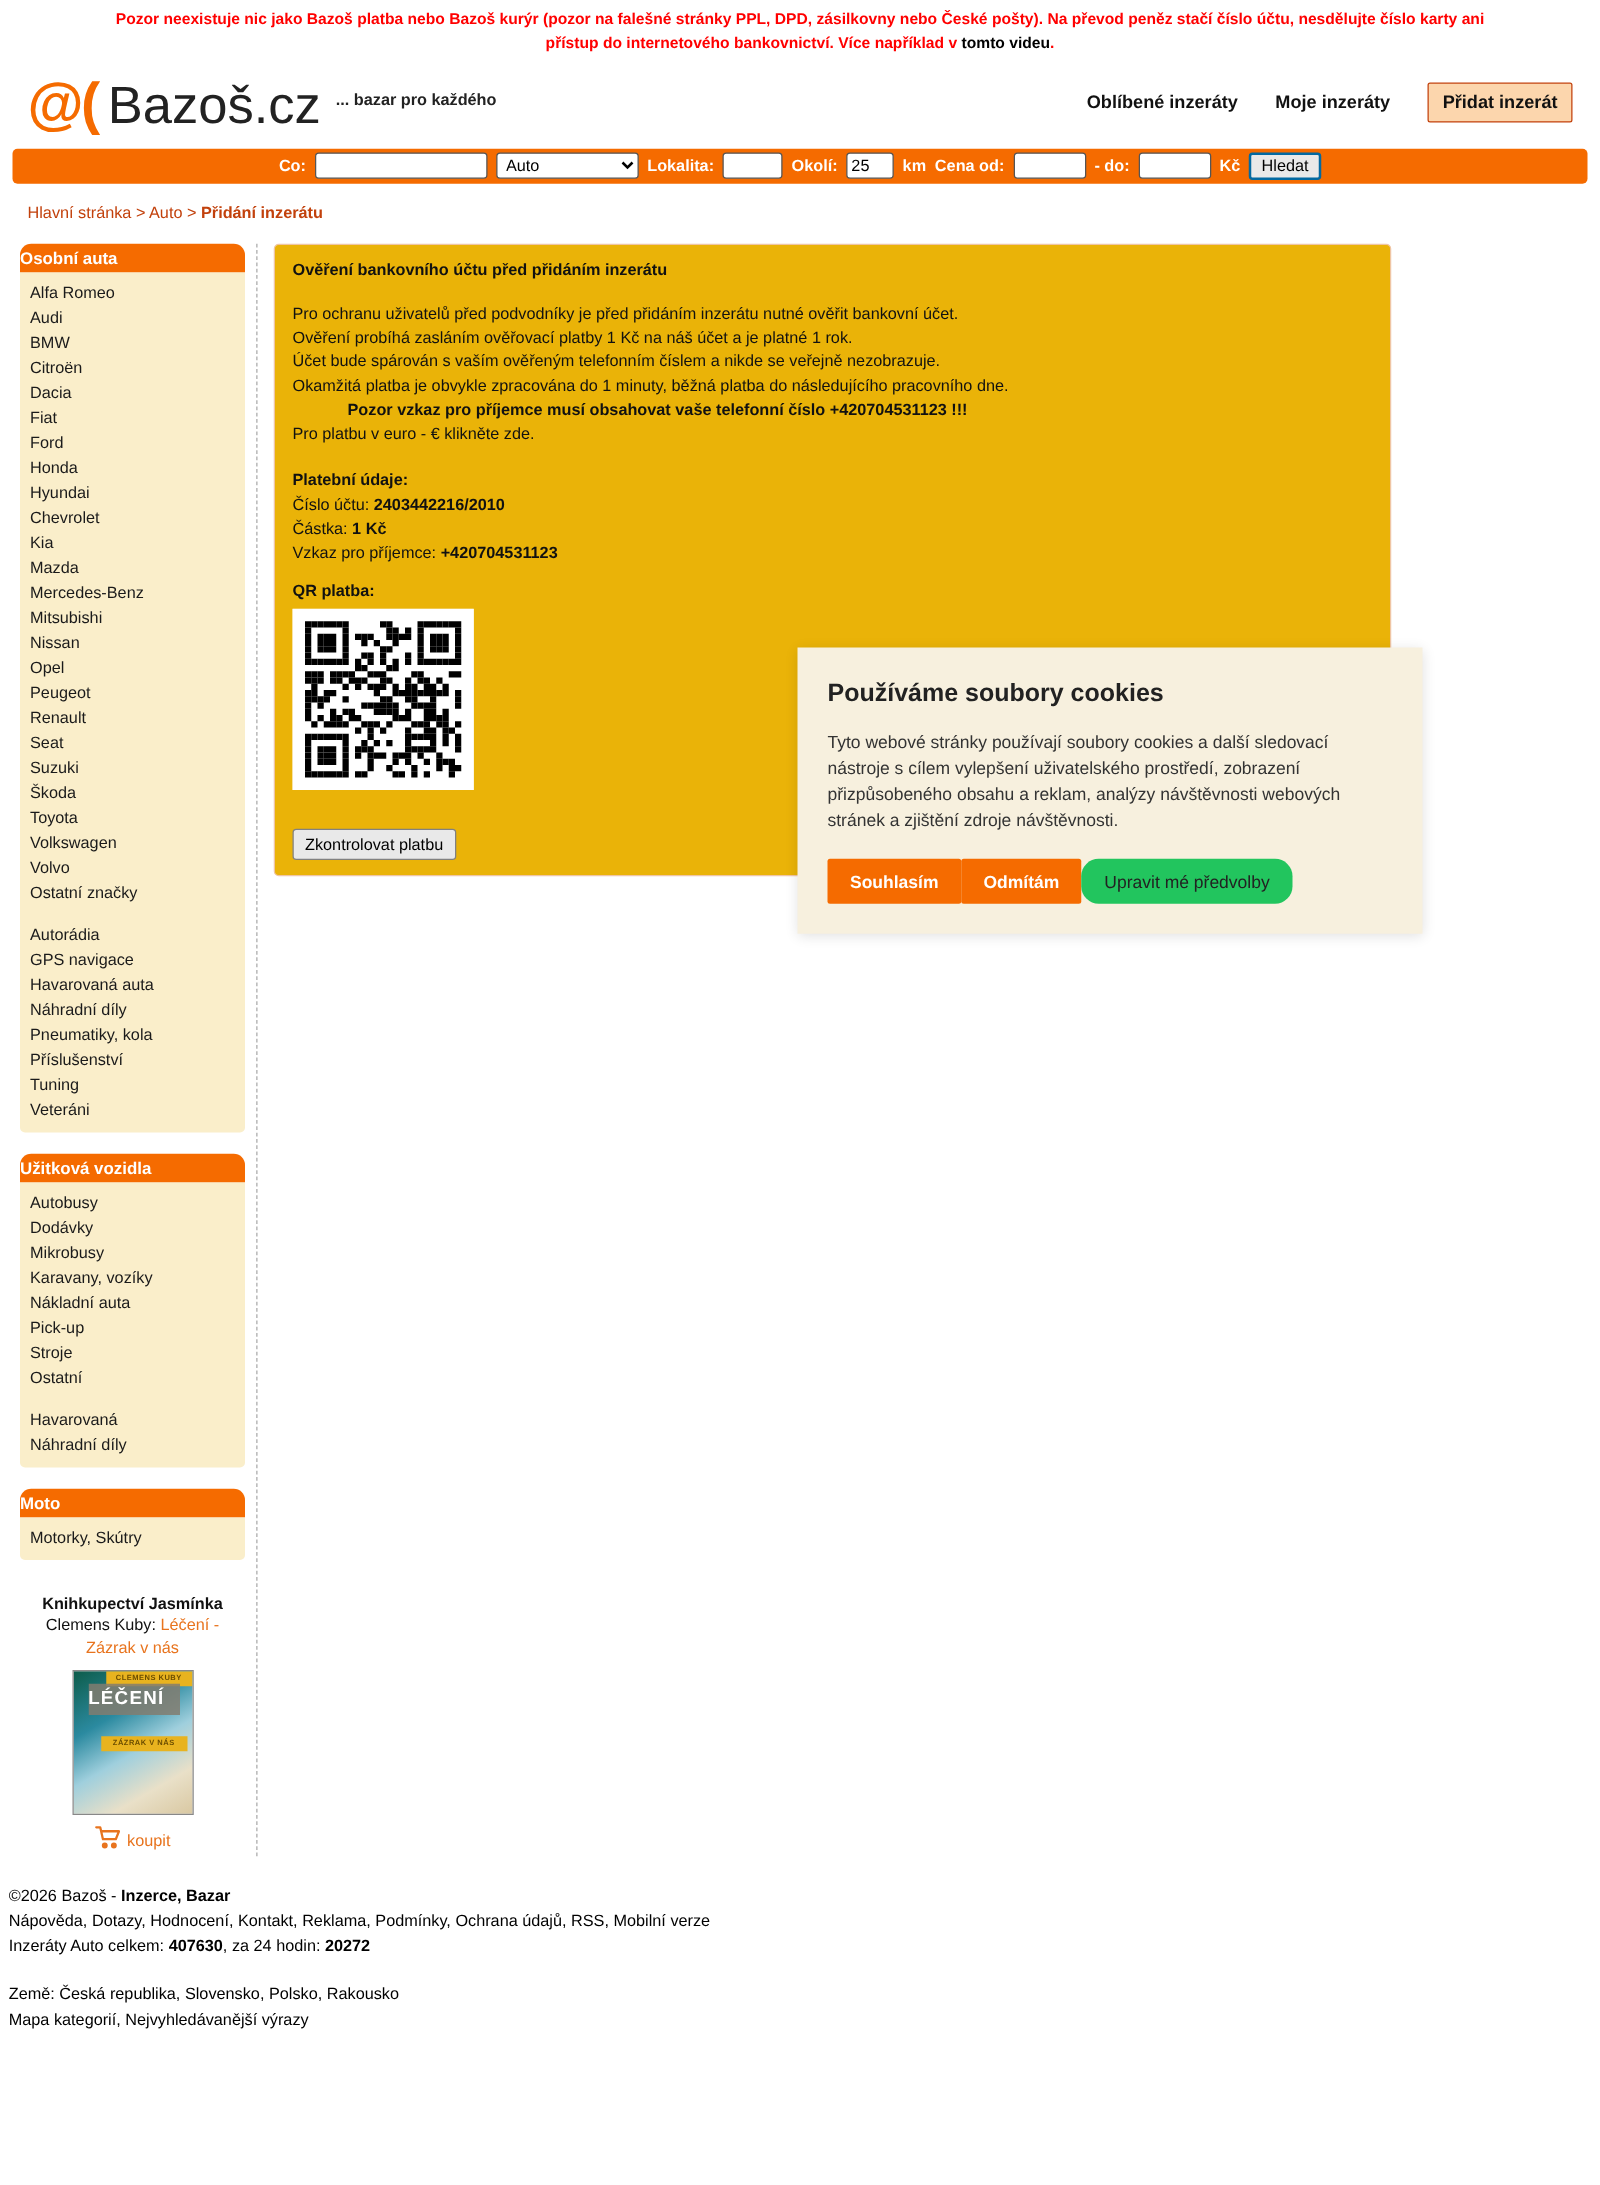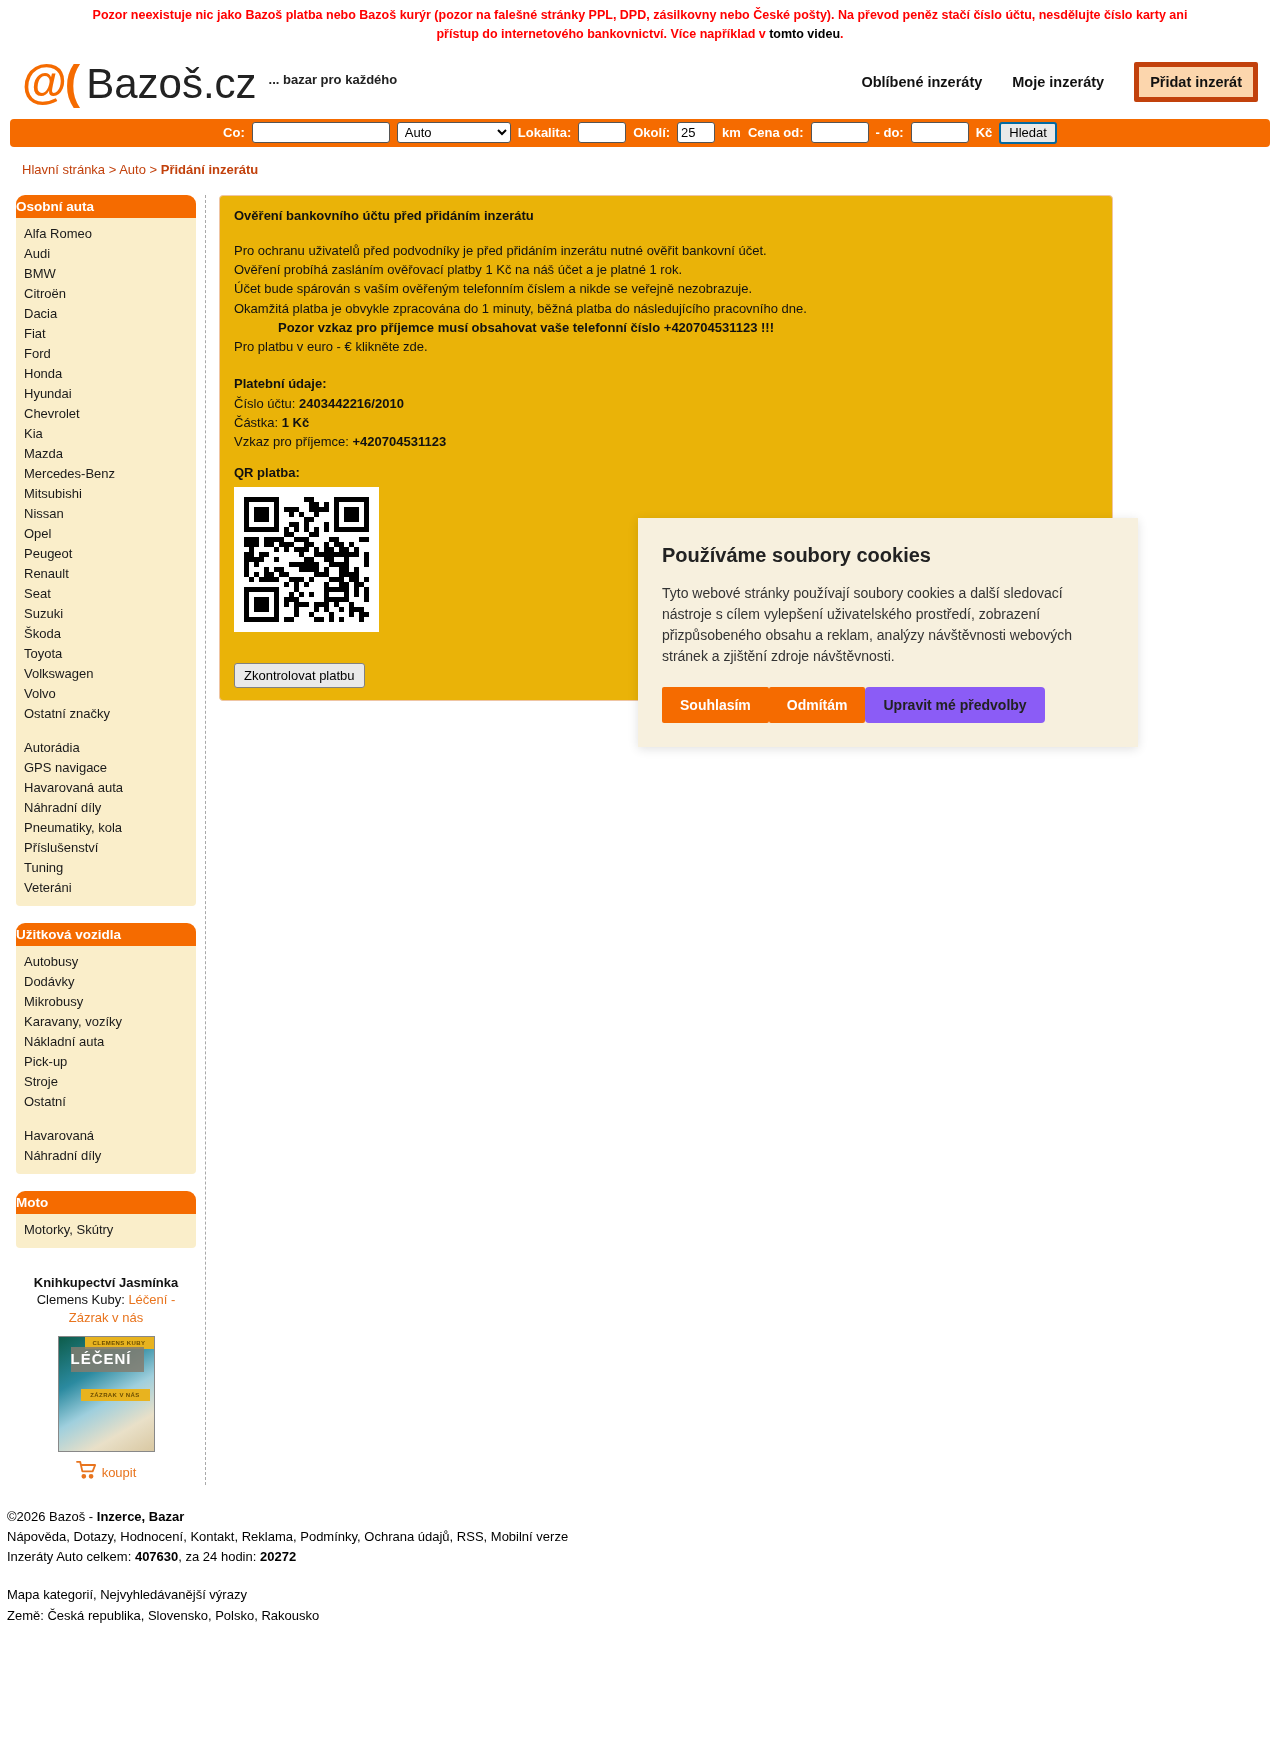--- a/index.html
+++ b/index.html
@@ -20,21 +20,21 @@
 
   
   .header{display:flex;align-items:center;padding:10px 22px 6px;}
   .logo{display:flex;align-items:flex-end;}
   .logo-symbol{color:#f56b00;font-size:46px;font-weight:bold;line-height:1;letter-spacing:-2px;}
   .logo-text{font-size:42px;color:#222;line-height:1;margin-left:8px;}
   .tagline{font-size:13px;font-weight:bold;color:#222;margin-left:12px;margin-bottom:4px;}
   .header-nav{margin-left:auto;display:flex;align-items:center;gap:30px;}
   .nav-link{font-weight:bold;font-size:14.5px;color:#111;}
   .add-btn{
-    background:#fcd6ad;border:5px solid #c2410c;border-radius:2px;
+    background:#fcd6ad;border:1px solid #c2410c;border-radius:2px;
     font-weight:bold;font-size:14.5px;color:#111;padding:7px 11px;
     font-family:inherit;cursor:pointer;
   }
 
   
   .searchbar{
     margin:8px 10px 0;background:#f56b00;border-radius:4px;height:28px;
     display:flex;align-items:center;justify-content:center;gap:7px;
   }
   .searchbar label{color:#fff;font-weight:bold;font-size:13px;white-space:nowrap;}
@@ -119,22 +119,22 @@
     background:#f7f0de;padding:26px 24px 24px;box-shadow:0 2px 10px rgba(0,0,0,.12);
   }
   .cookie-title{font-size:20px;font-weight:bold;color:#222;margin:0 0 16px;}
   .cookie-text{font-size:14px;color:#333;line-height:1.5;margin:0 0 20px;}
   .cookie-buttons{display:flex;}
   .btn-orange{
     background:#f56b00;color:#fff;font-weight:bold;font-size:14px;
     border:none;border-radius:2px;padding:10px 18px;font-family:inherit;cursor:pointer;
   }
   .btn-gray{
-    background:#8b5cf6;color:#222;font-weight:bold;font-size:14px;
-    border:none;border-radius:4px;padding:10px 18px;font-family:inherit;cursor:pointer;
+    background:#22c55e;color:#222;font-weight:normal;font-size:14px;
+    border:none;border-radius:14px;padding:10px 18px;font-family:inherit;cursor:pointer;
   }
 
   
   .footer{padding:22px 0 0 7px;font-size:13px;line-height:1.55;color:#000;}
   .footer .bold{font-weight:bold;}
   .footer-gap{height:18px;}
 </style>
 </head>
 <body>
 
@@ -605,15 +605,15 @@
     <button class="btn-orange">Odmítám</button>
     <button class="btn-gray">Upravit mé předvolby</button>
   </div>
 </div>
 
 <div class="footer">
   <div><span>©2026 Bazoš - </span><span class="bold" id="copyright-links"><a class="bold">Inzerce</a>, <a class="bold">Bazar</a></span></div>
   <div id="footer-links"><a>Nápověda</a>, <a>Dotazy</a>, <a>Hodnocení</a>, <a>Kontakt</a>, <a>Reklama</a>, <a>Podmínky</a>, <a>Ochrana údajů</a>, <a>RSS</a>, <a>Mobilní verze</a></div>
   <div><span>Inzeráty Auto celkem: </span><span class="bold">407630</span><span>, za 24 hodin: </span><span class="bold">20272</span></div>
   <div class="footer-gap"></div>
+  <div><span>Země: </span><span id="country-links"><a>Česká republika</a>, <a>Slovensko</a>, <a>Polsko</a>, <a>Rakousko</a></span></div>
   <div id="footer-map-links"><a>Mapa kategorií</a>, <a>Nejvyhledávanější výrazy</a></div>
-  <div><span>Země: </span><span id="country-links"><a>Česká republika</a>, <a>Slovensko</a>, <a>Polsko</a>, <a>Rakousko</a></span></div>
 </div>
 
 </body></html>

